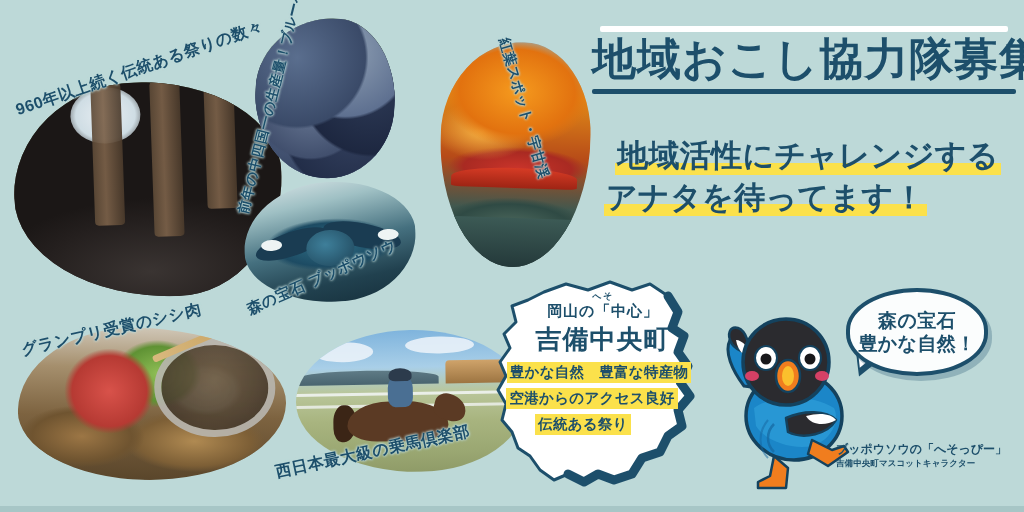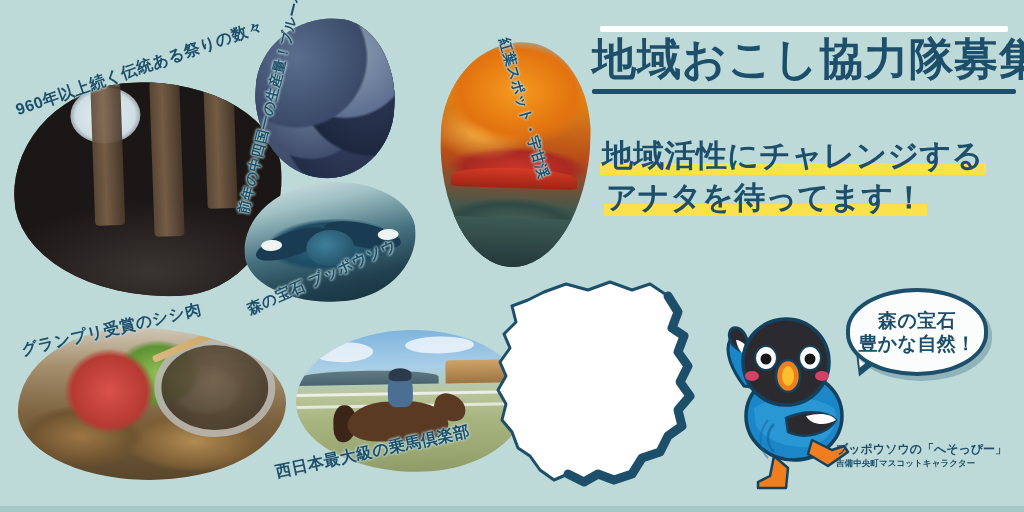--- a/index.html
+++ b/index.html
@@ -172,21 +172,21 @@
     letter-spacing:.01em;line-height:1.34;white-space:nowrap;
   }
   .sub-line .hl{
     position:relative;display:inline-block;padding:0 2px;
   }
   .sub-line .hl::before{
     content:"";position:absolute;left:0;right:0;bottom:2px;height:12px;
     background:#fbe14b;z-index:-1;
   }
   .sub-line.l1{text-align:center;padding-left:8px;}
-  .sub-line.l2{}
+  .sub-line.l2{text-align:center;}
   .sub-line.l3{text-align:left;padding-left:4px;}
 
   
   #map{position:absolute;left:492px;top:278px;width:222px;height:216px;z-index:4;}
   #map svg{position:absolute;inset:0;}
   #map-text{position:absolute;left:8px;top:24px;width:206px;z-index:5;text-align:center;}
   #okayama-no{
     font-size:15px;font-weight:700;color:#1d4f6b;letter-spacing:.06em;
     position:relative;display:inline-block;
   }
@@ -337,20 +337,40 @@
     <svg viewBox="0 0 222 216" xmlns="http://www.w3.org/2000/svg">
       <path d="M52 14 L74 6 L96 12 L118 4 L140 12 L158 6 L176 18 L186 34 L180 50
                L192 58 L186 74 L196 88 L188 104 L198 118 L186 132 L190 148 L176 158
                L168 174 L150 180 L140 196 L122 202 L106 196 L92 204 L76 196 L62 202
                L48 192 L38 178 L26 170 L20 154 L10 142 L14 126 L6 112 L14 98 L8 84
                L18 70 L12 56 L24 44 L20 28 L36 22 Z" fill="#ffffff" stroke="#1d4f6b" stroke-width="3" stroke-linejoin="round"></path>
       <path d="M176 18 L186 34 L180 50 L192 58 L186 74 L196 88 L188 104 L198 118
                L186 132 L190 148 L176 158 L168 174 L150 180 L140 196 L122 202 L106 196
                L92 204 L76 196" fill="none" stroke="#1d4f6b" stroke-width="9" stroke-linejoin="round" stroke-linecap="round"></path>
     </svg>
+    <div id="map-text">
+      <div>
+        <span id="okayama-no">
+          <span id="heso-ruby">へそ</span>
+          <span>岡山の「中心」</span>
+        </span>
+      </div>
+      <div id="town-name">吉備中央町</div>
+      <div>
+        <div>
+          <span class="feat" id="feat1">豊かな自然　豊富な特産物</span>
+        </div>
+        <div>
+          <span class="feat" id="feat2">空港からのアクセス良好</span>
+        </div>
+        <div>
+          <span class="feat" id="feat3">伝統ある祭り</span>
+        </div>
+      </div>
+    </div>
   </div>
 
   <div id="mascot">
     <svg viewBox="0 0 190 200" xmlns="http://www.w3.org/2000/svg">
 
       <path d="M44 86 C32 70 24 52 30 40 C36 30 48 36 54 50 C60 62 62 76 58 88 Z" fill="#1b86c8" stroke="#14425e" stroke-width="3" stroke-linejoin="round"></path>
       <path d="M32 44 C26 34 30 26 38 28 C46 31 50 44 48 54 C44 52 36 50 32 44 Z" fill="#2b2b2f" stroke="#14425e" stroke-width="2.5"></path>
       <path d="M36 40 C42 40 50 48 52 58 C46 58 38 52 36 40 Z" fill="#ffffff"></path>
 
       <ellipse cx="94" cy="116" rx="48" ry="44" fill="#1b86c8" stroke="#14425e" stroke-width="3.5"></ellipse>

